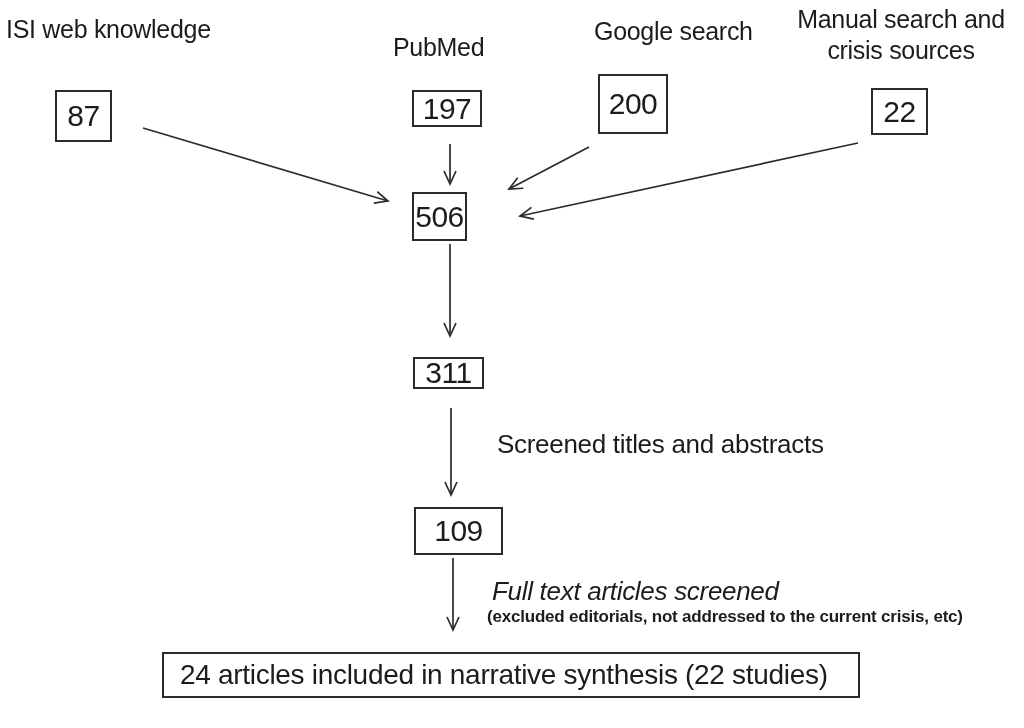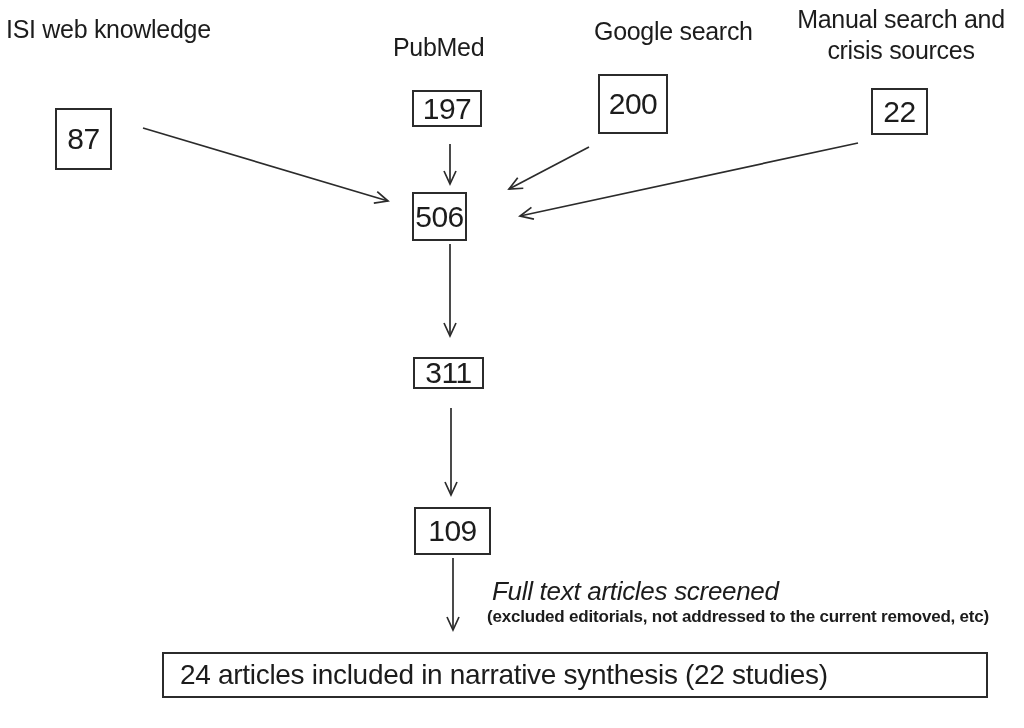--- a/index.html
+++ b/index.html
@@ -91,27 +91,28 @@
     <line x1="450" y1="244" x2="450" y2="336" stroke="#2b2b2b" stroke-width="1.7" marker-end="url(#ah)"></line>
     <line x1="451" y1="408" x2="451" y2="495" stroke="#2b2b2b" stroke-width="1.7" marker-end="url(#ah)"></line>
     <line x1="453" y1="558" x2="453" y2="630" stroke="#2b2b2b" stroke-width="1.7" marker-end="url(#ah)"></line>
   </svg>
 
   <div class="src-header" style="left:6px; top:14px;">ISI web knowledge</div>
   <div class="src-header" style="left:393px; top:32px;">PubMed</div>
   <div class="src-header" style="left:574px; top:16px;margin-left:20px;">Google search</div>
   <div class="src-header wrap" style="left:780px; top:4px; width:242px;">Manual search and crisis sources</div>
 
-  <div class="count-box" style="left:55px; top:90px; width:57px; height:62px;margin-top:18px;">87</div>
+  <div class="count-box" style="left:55px; top:90px; width:57px; height:52px;">87</div>
   <div class="count-box" style="left:412px; top:90px; width:70px; height:37px;">197</div>
   <div class="count-box" style="left:598px; top:74px; width:70px; height:60px;">200</div>
   <div class="count-box" style="left:871px; top:88px; width:57px; height:47px;">22</div>
 
   <div class="count-box" style="left:412px; top:192px; width:55px; height:49px;">506</div>
   <div class="count-box" style="left:413px; top:357px; width:71px; height:32px;">311</div>
-  <div class="count-box" style="left:414px; top:507px; width:77px; height:48px;">109</div>
+  <div class="count-box" style="left:414px; top:507px; width:89px; height:48px;">109</div>
 
+  <div class="step-label" style="left:497px; top:429px;">Screened titles and abstracts</div>
   <div class="step-label" style="left:492px; top:576px;font-style:italic;">Full text articles screened</div>
-  <div class="step-note" style="left:487px; top:607px;">(excluded editorials, not addressed to the current removed, etc)</div>
+  <div class="step-note" style="left:487px; top:607px;">(excluded editorials, not addressed to the current crisis, etc)</div>
 
-  <div class="final-box" style="left:162px; top:652px; width:826px; height:46px;">24 articles included in narrative synthesis (22 studies)</div>
+  <div class="final-box" style="left:162px; top:652px; width:698px; height:46px;">24 articles included in narrative synthesis (22 studies)</div>
 
 </div>
 
 </body></html>

